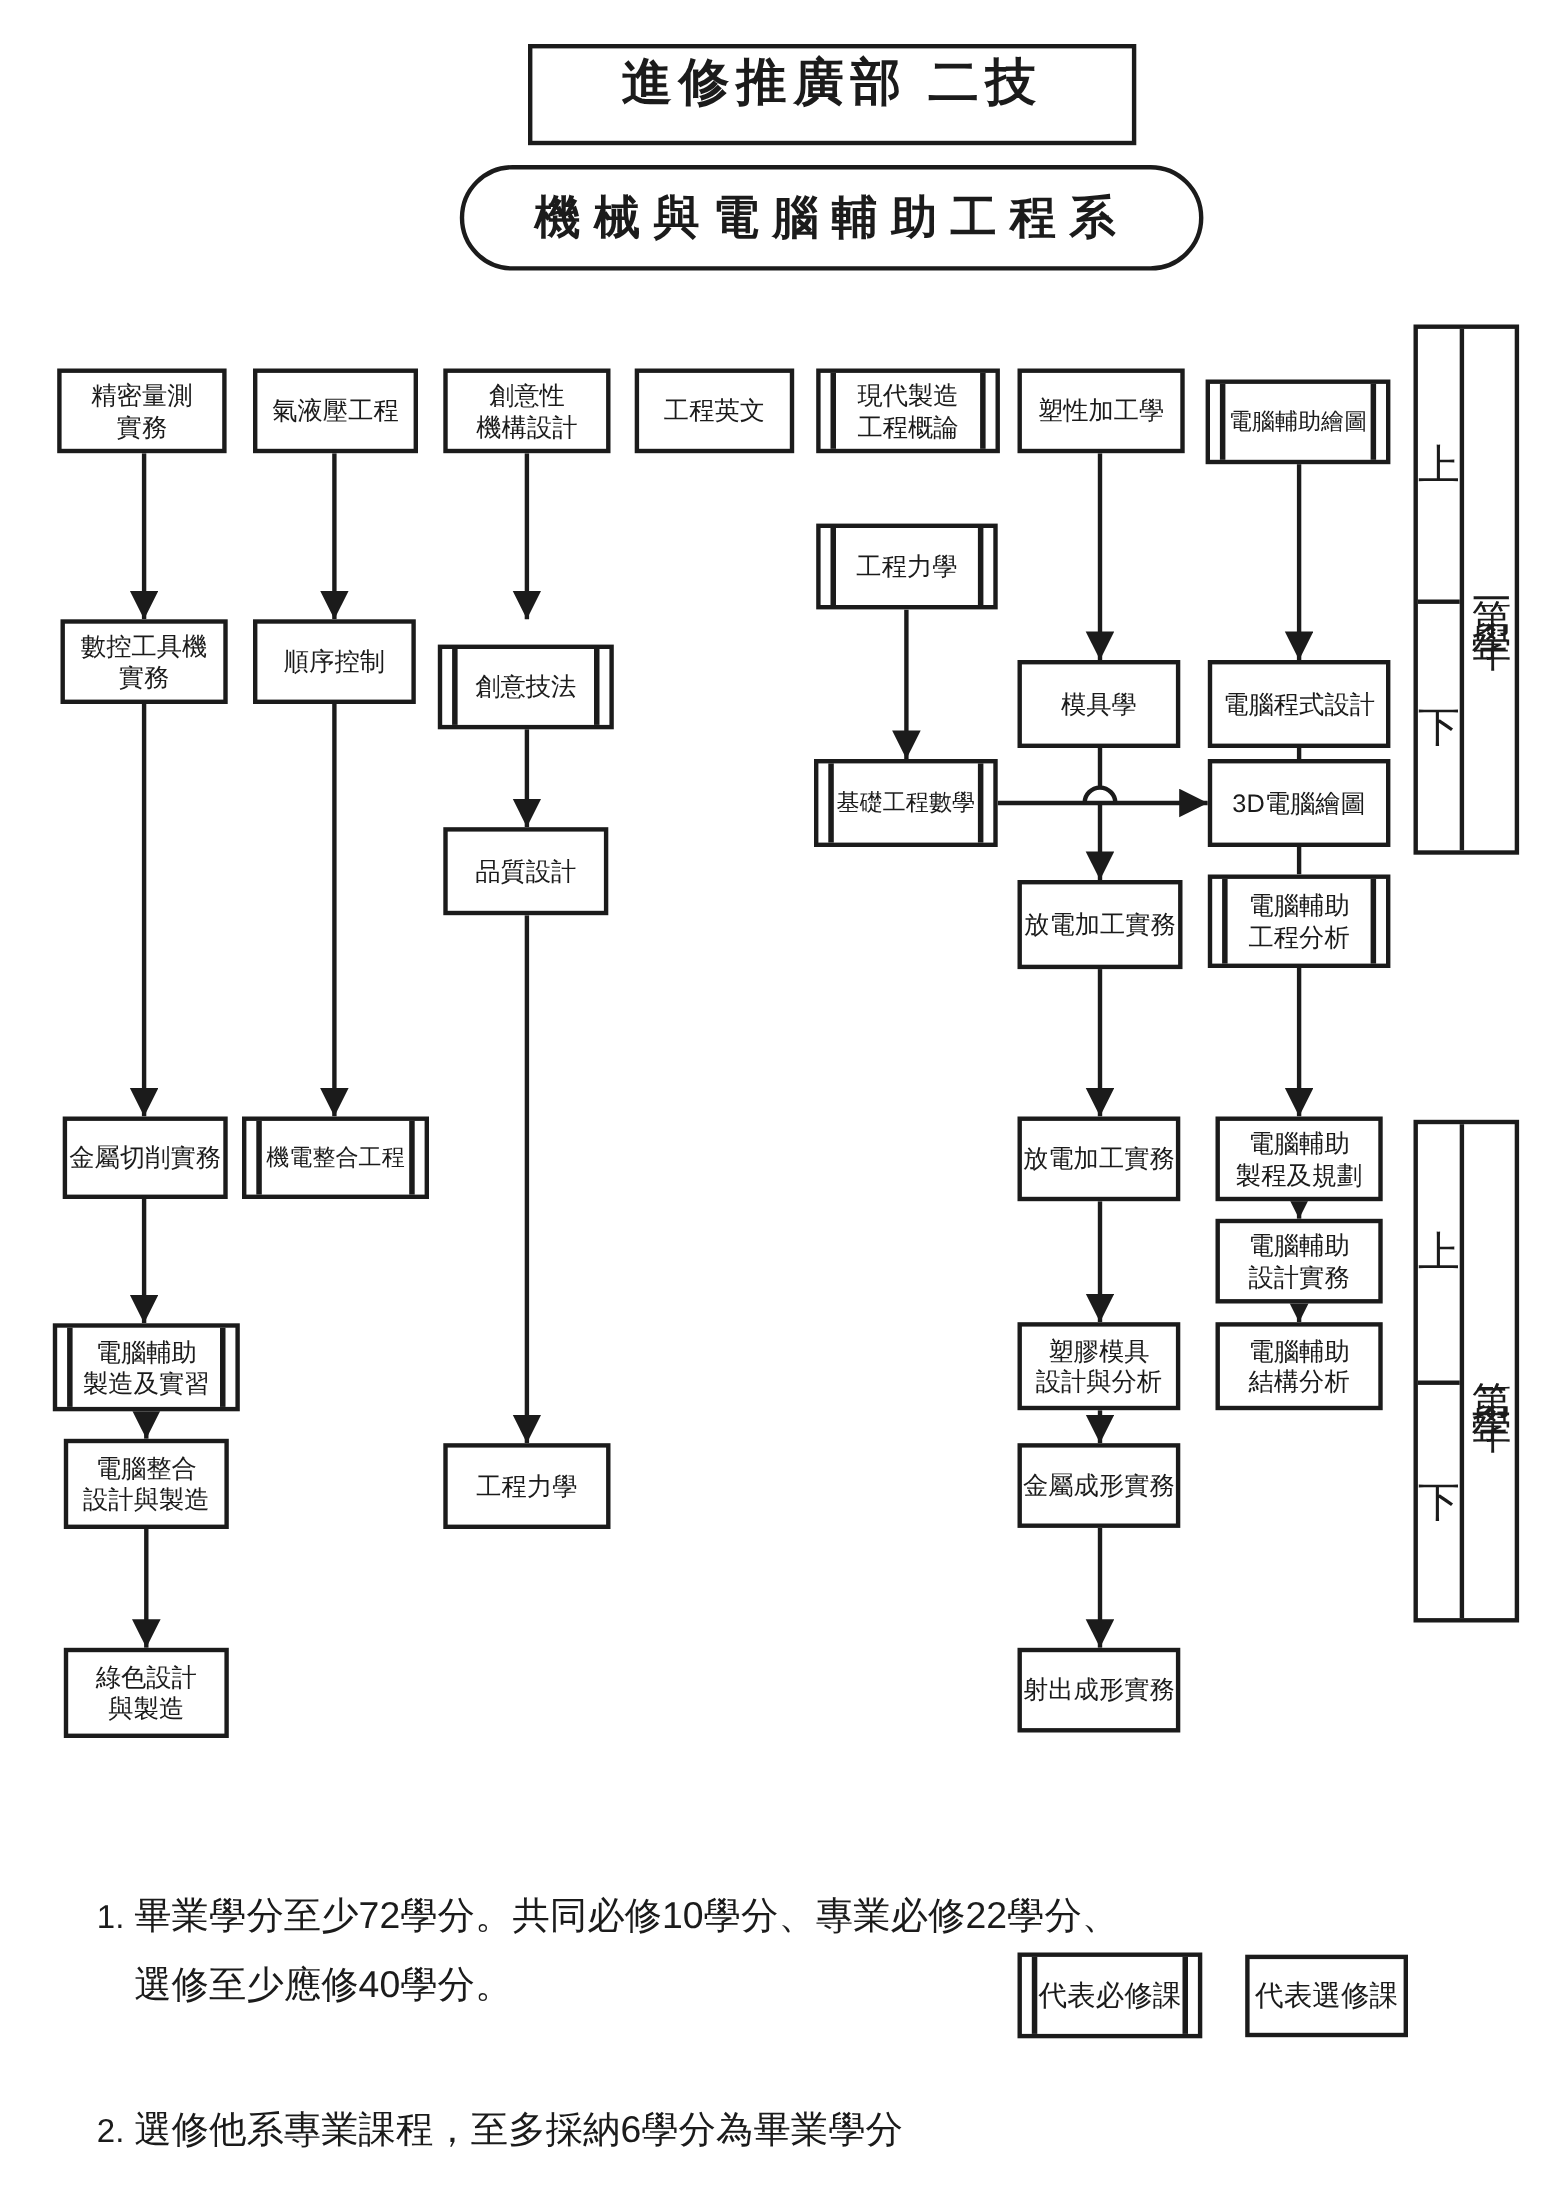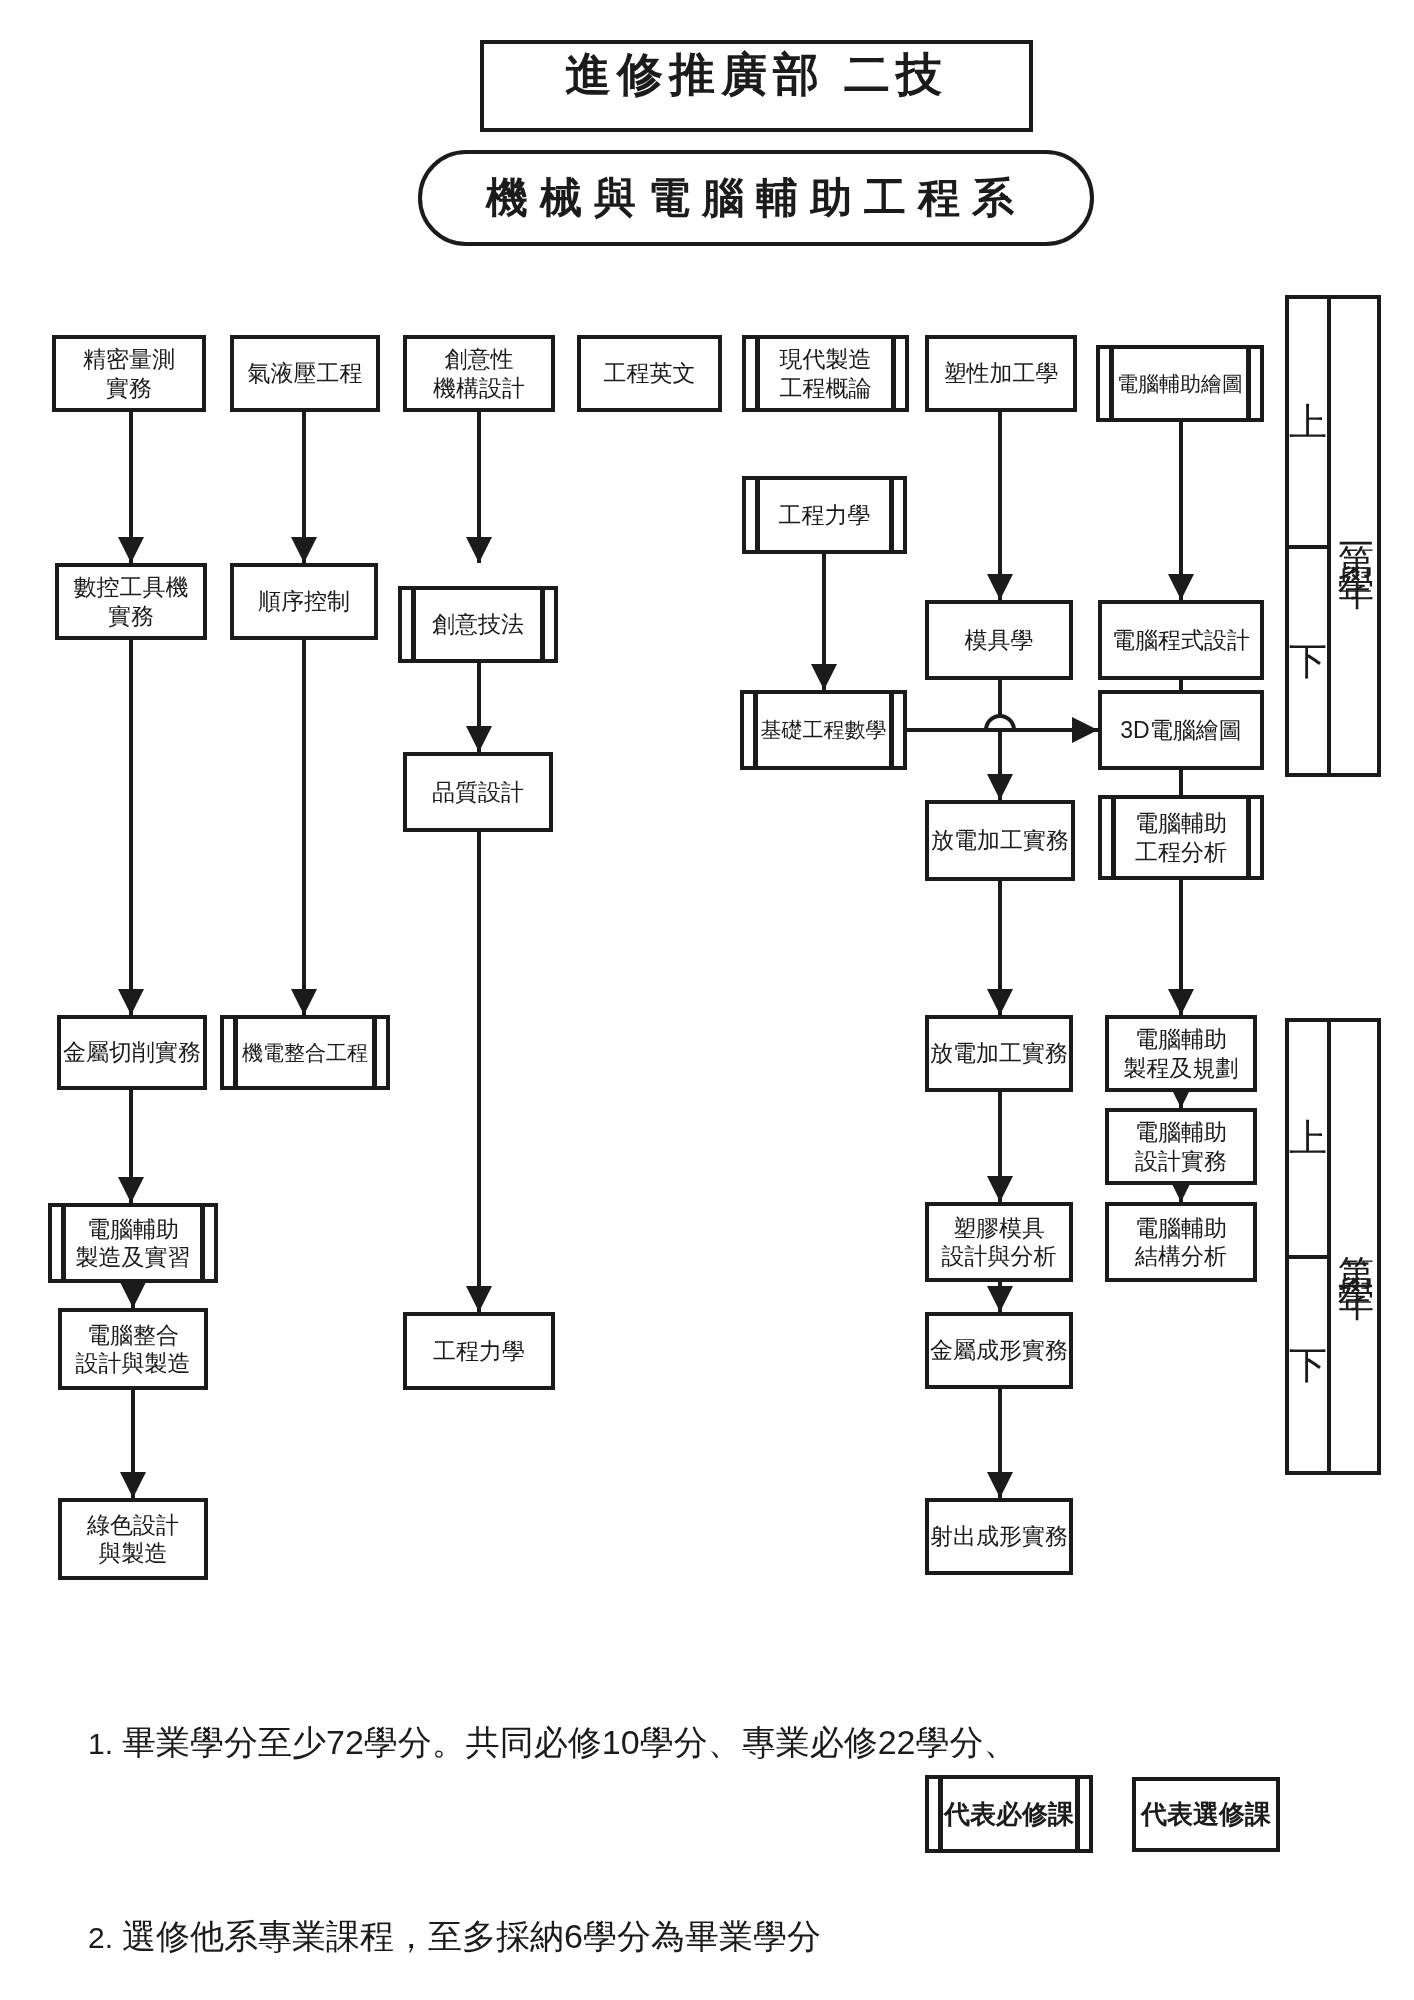--- a/index.html
+++ b/index.html
@@ -54,21 +54,21 @@
   }
   
   .note{position:absolute;font-size:34px;line-height:60px;white-space:nowrap;}
   .note .num{display:inline-block;width:34px;font-size:30px;}
   .note .note-line{display:flex;align-items:baseline;}
   .note .note-line.indent{padding-left:34px;}
   
   .legend-box{
     position:absolute;border:4px solid #1b1b1b;background:#fff;
     display:flex;align-items:center;justify-content:center;
-    font-size:26px;font-weight:700;box-sizing:border-box;
+    font-size:26px;font-weight:400;box-sizing:border-box;
   }
   .legend-box.required::before,.legend-box.required::after{
     content:"";position:absolute;top:0;bottom:0;width:5px;background:#1b1b1b;
   }
   .legend-box.required::before{left:9px;}
   .legend-box.required::after{right:9px;}
   
   svg.connectors{position:absolute;left:0;top:0;pointer-events:none;}
 </style>
 </head>
@@ -242,20 +242,23 @@
   <div class="year-col">
     <div class="year-label">第二學年</div>
   </div>
 </div>
 
 <div class="note" style="left:88px;top:1712px">
   <div class="note-line">
     <span class="num">1.</span>
     <span>畢業學分至少72學分。共同必修10學分、專業必修22學分、</span>
   </div>
+  <div class="note-line indent">
+    <span>選修至少應修40學分。</span>
+  </div>
 </div>
 
 <div class="note" style="left:88px;top:1906px">
   <div class="note-line">
     <span class="num">2.</span>
     <span>選修他系專業課程，至多採納6學分為畢業學分</span>
   </div>
 </div>
 
 <div class="legend-box required" style="left:925px;top:1775px;width:168px;height:78px">

